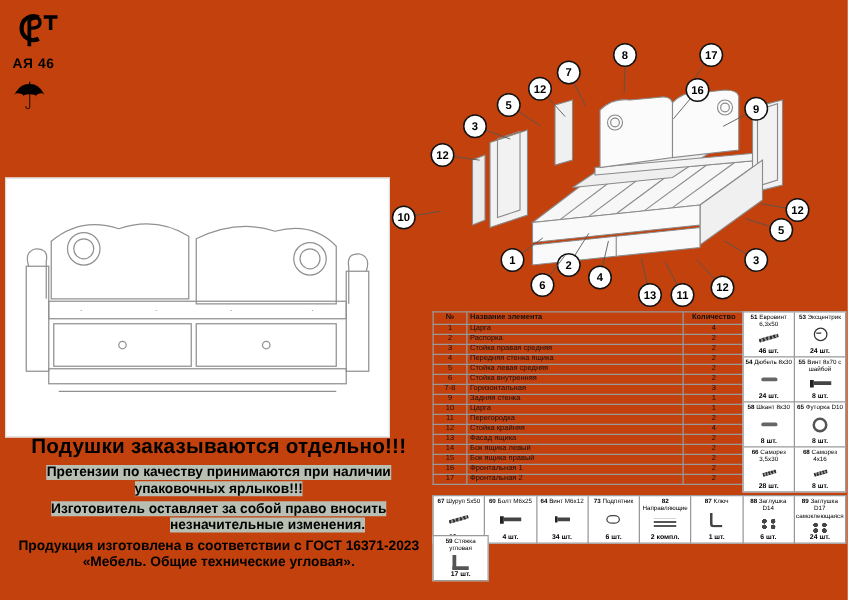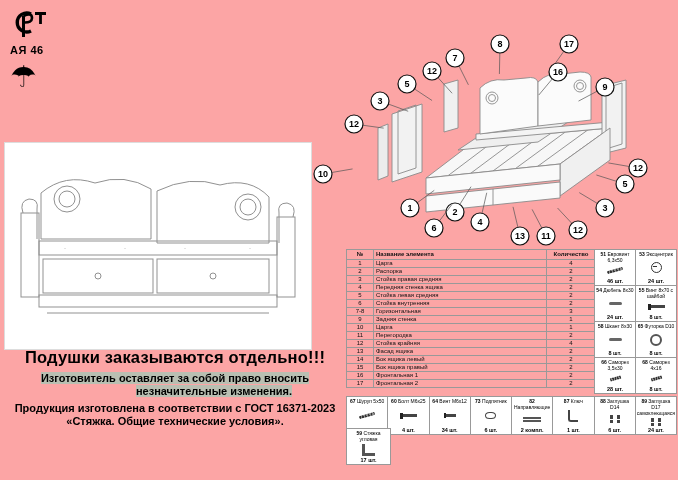--- a/index.html
+++ b/index.html
@@ -1,17 +1,17 @@
 <!DOCTYPE html>
 <html style="--hl: #b9bfb2;"><head>
 <meta charset="utf-8">
 <style>
   html,body{margin:0;padding:0;}
   body{width:678px;height:480px;background:#fff;font-family:"Liberation Sans",sans-serif;color:#000;overflow:hidden;}
-  .page{position:relative;width:678px;height:480px;background:#fca5a5;overflow:hidden;}
+  .page{position:relative;width:678px;height:480px;background:#c2410c;overflow:hidden;}
 
   
   .cert{position:absolute;left:10px;top:8px;width:76px;}
   .cert-code{font-weight:bold;font-size:11px;margin-top:2px;letter-spacing:.5px;}
   .umbrella{font-size:30px;line-height:30px;margin-top:6px;}
 
   
   .sofa-fig{position:absolute;left:4px;top:142px;width:306px;height:206px;border:1px solid #ddd;background:#fff;}
 
   
@@ -235,27 +235,31 @@
           <g>
             <circle cx="102" cy="198" r="9" fill="#fff" stroke="#111" stroke-width="1.2"></circle>
             <text x="102" y="201" text-anchor="middle" font-size="9" font-weight="bold" fill="#000">1</text>
           </g>
         </g>
     </svg>
   </div>
 
   <div class="notes">
     <div class="note-pillows">Подушки заказываются отдельно!!!</div>
+    <div class="note mb4">
+      <span class="hl">Претензии по качеству принимаются при наличии</span><br>
+      <span class="hl">упаковочных ярлыков!!!</span>
+    </div>
     <div class="note mb5">
       <span class="hl">Изготовитель оставляет за собой право вносить</span><br>
       <span class="indent"><span class="hl">незначительные изменения.</span></span>
     </div>
     <div class="note mb6">
       <span>Продукция изготовлена в соответствии с ГОСТ 16371-2023</span><br>
-      <span>«Стяжка. Общие технические условия».</span>
+      <span>«Мебель. Общие технические угловая».</span>
     </div>
   </div>
 
   <table class="parts-table">
     <thead>
       <tr>
         <th class="c0">№</th>
         <th class="c1">Название элемента</th>
         <th class="c2">Количество</th>
       </tr>

